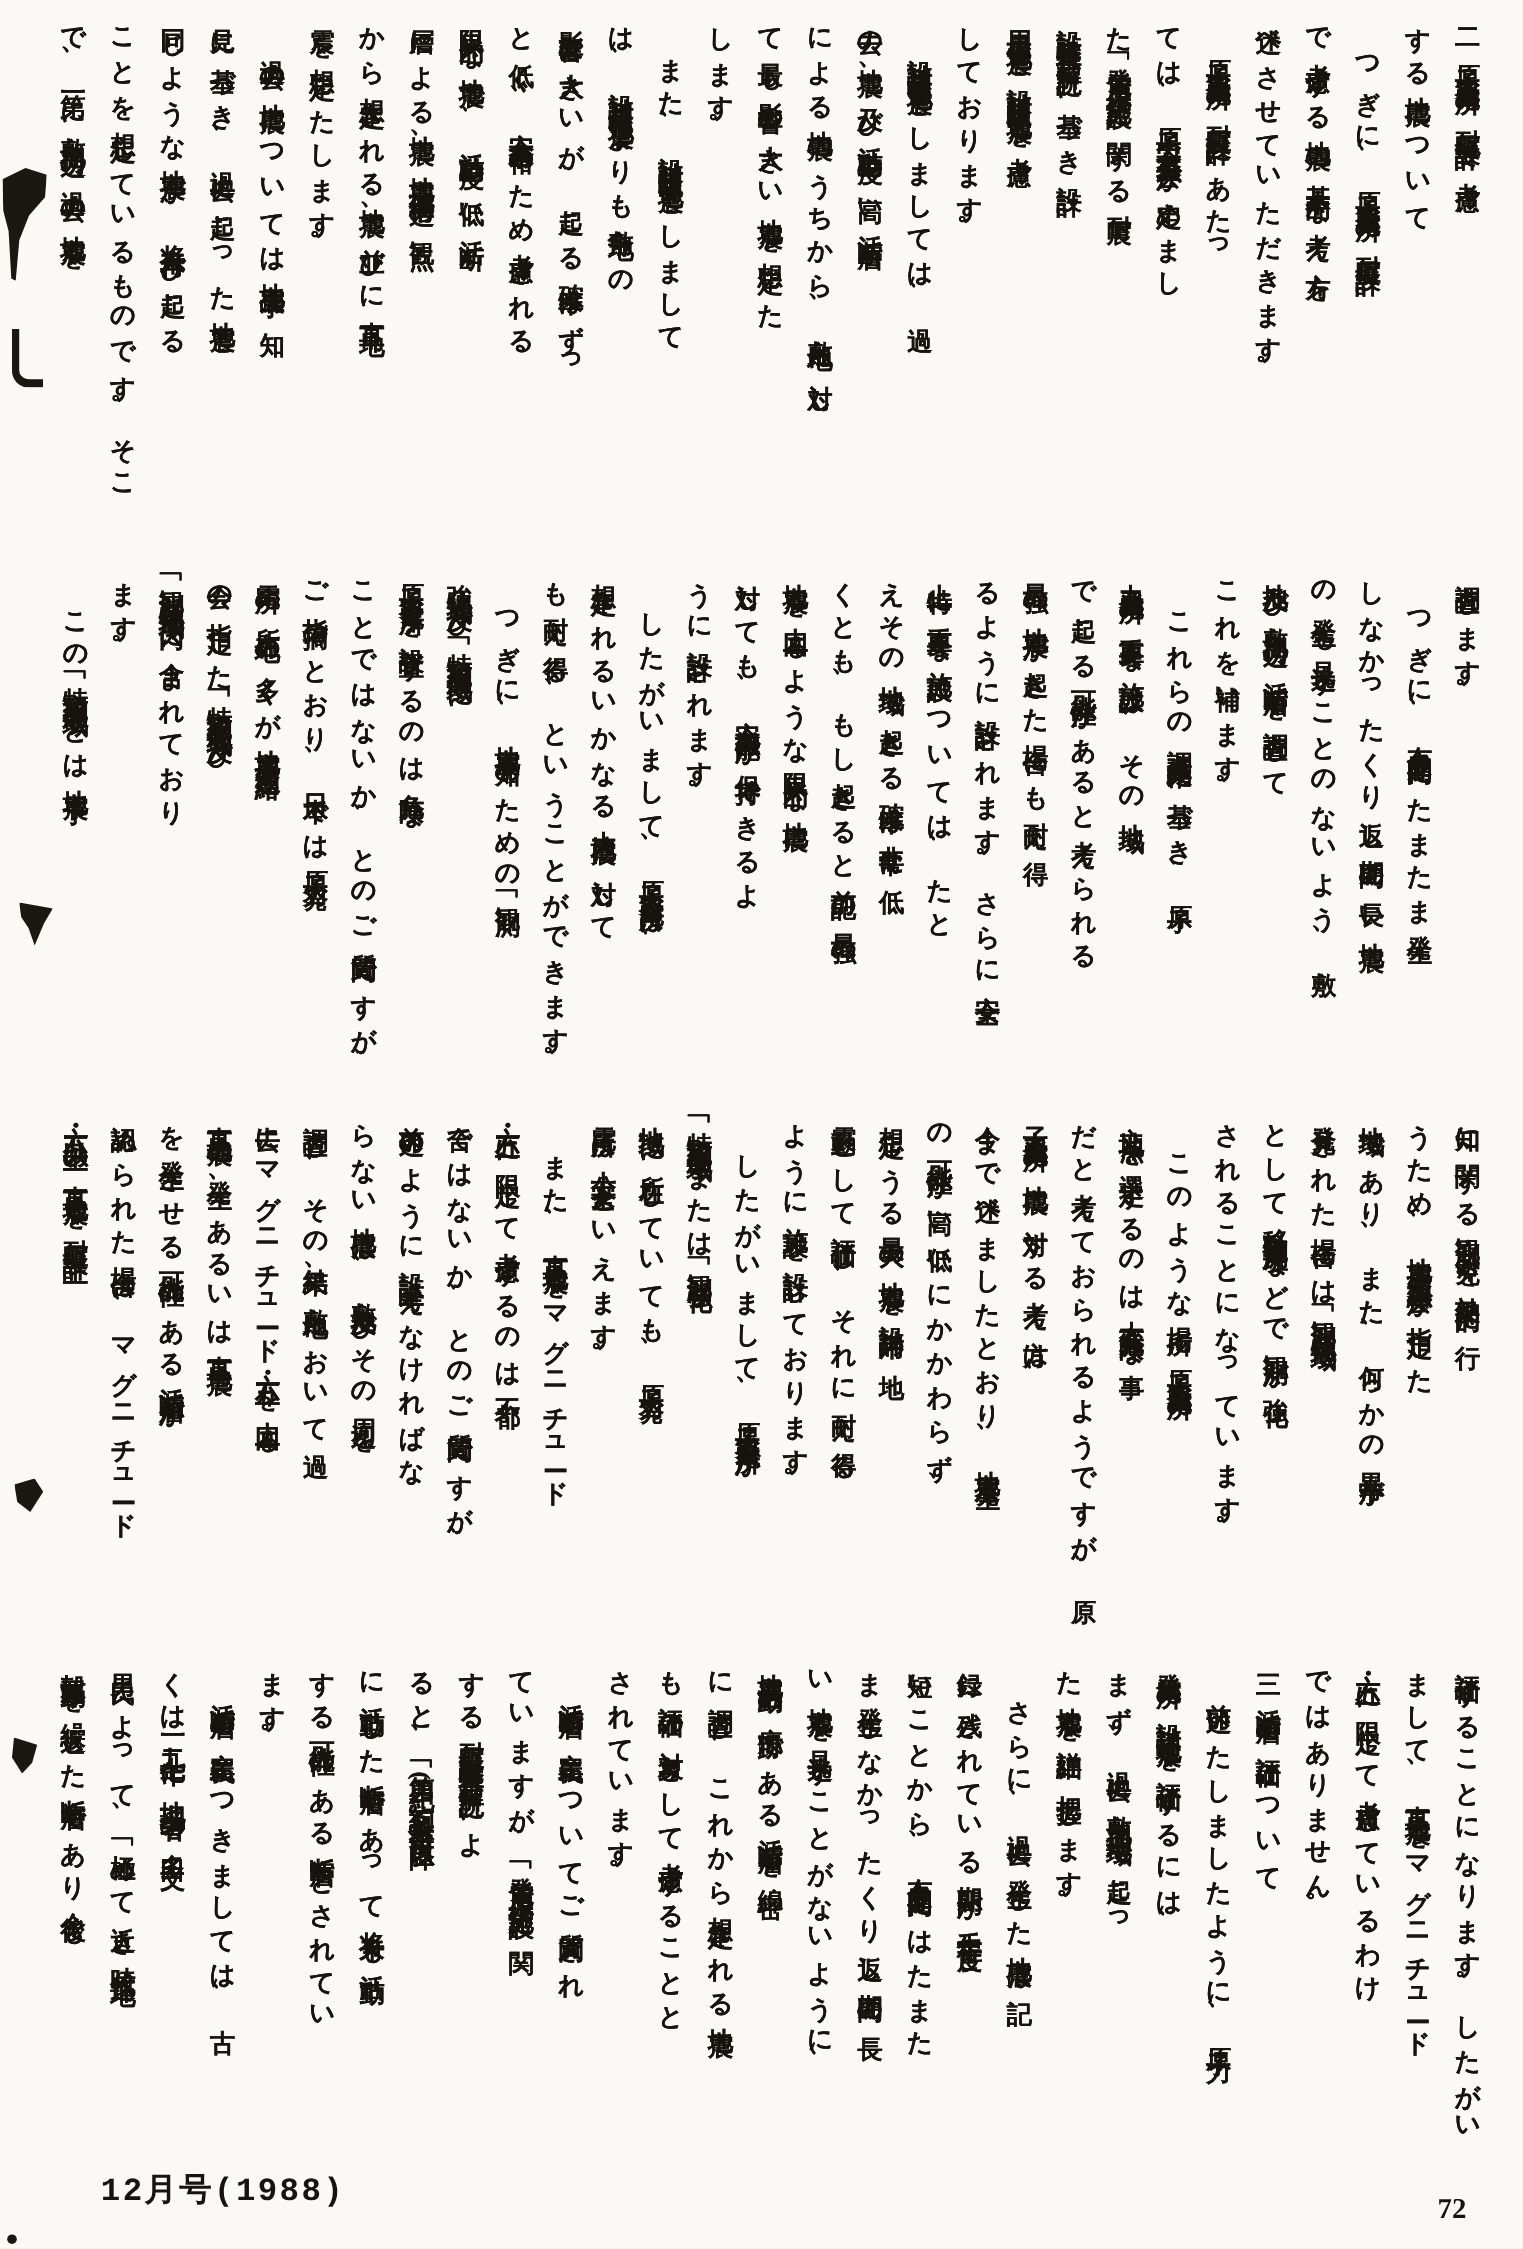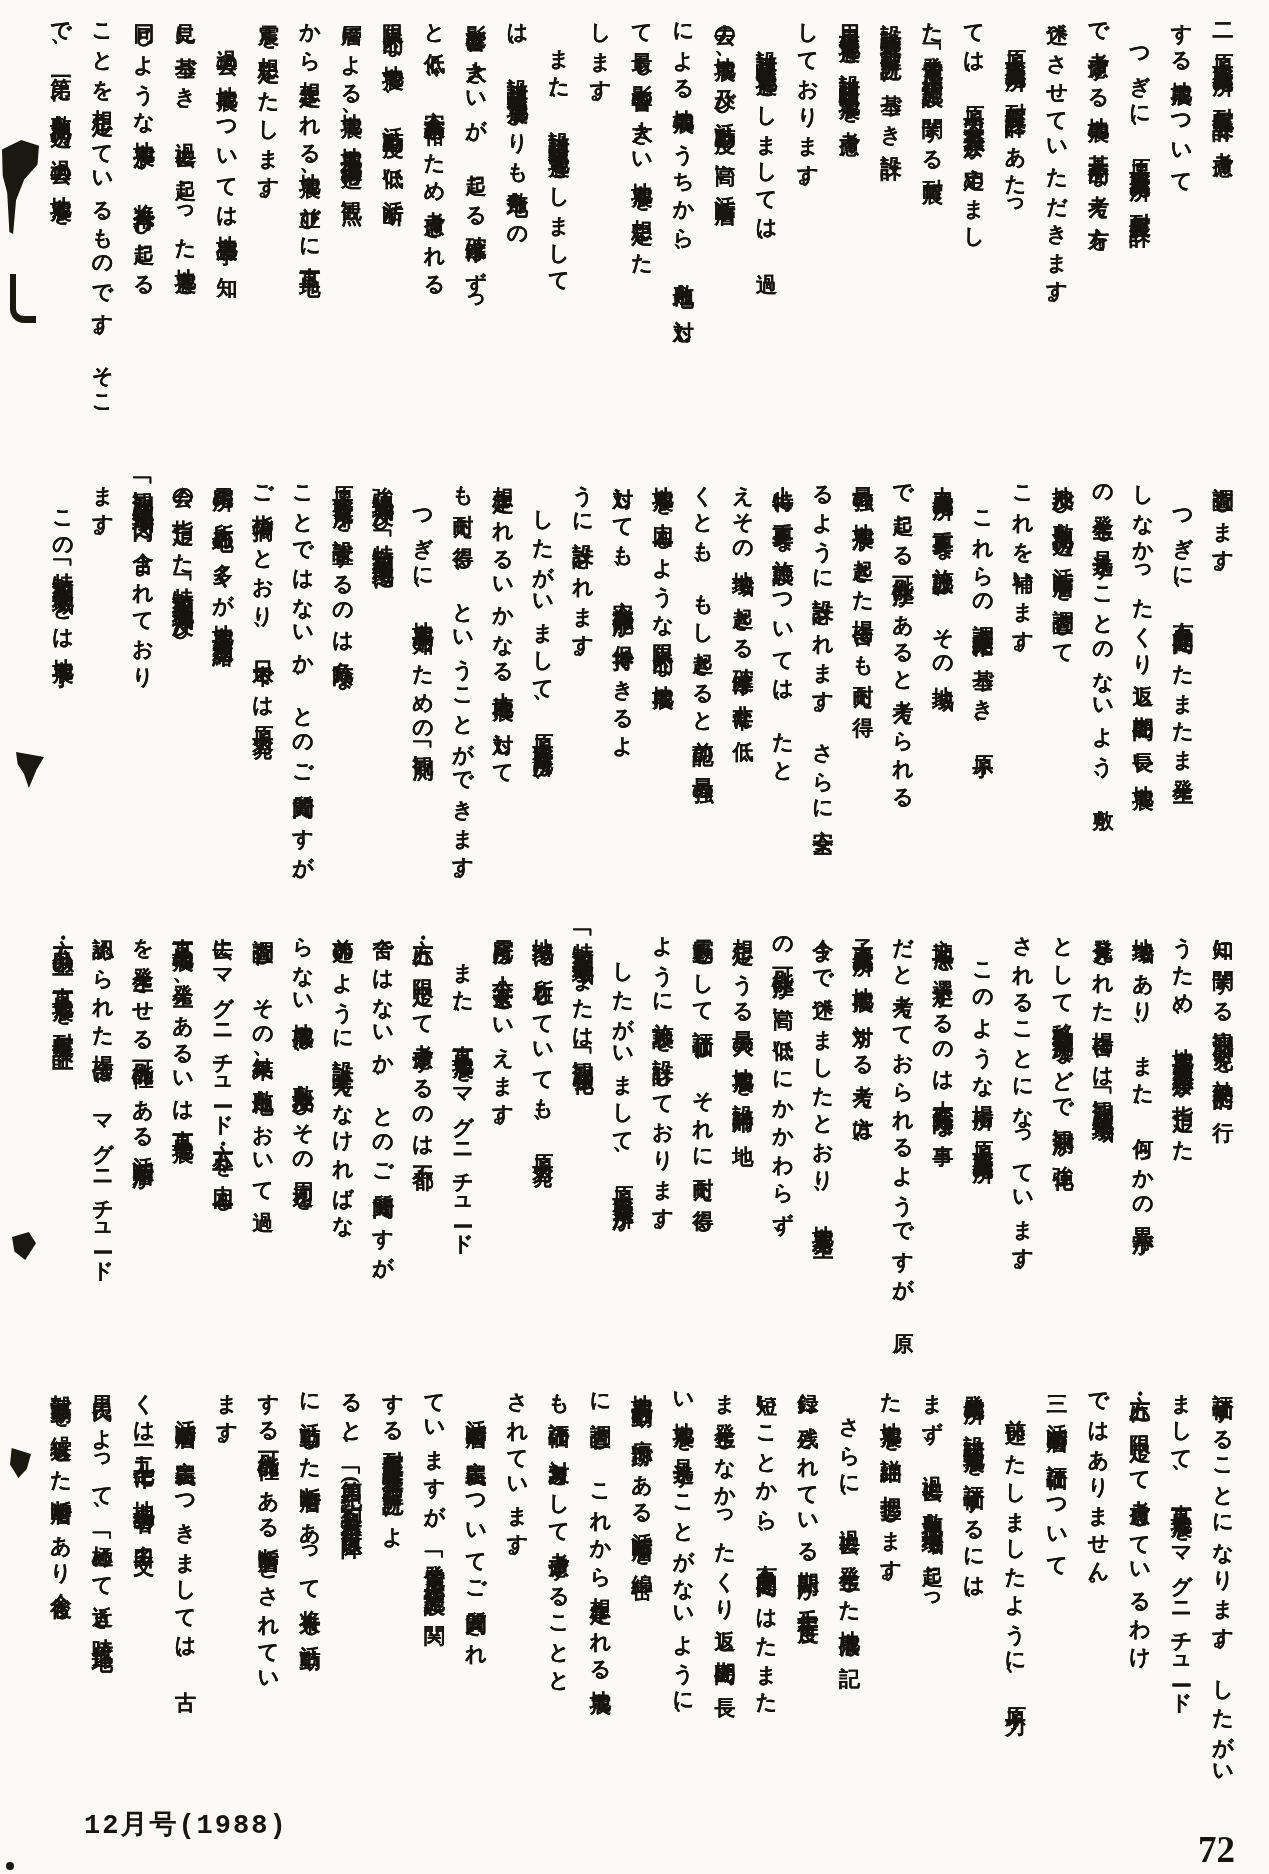--- a/index.html
+++ b/index.html
@@ -29,21 +29,21 @@
   #band2{top:470px;height:420px;}
   #band3{top:922px;height:424px;}
   #band4{top:1378px;height:432px;}
   .footer-issue{
     position:absolute;left:84px;top:1806px;
     font-size:27px;font-weight:700;letter-spacing:2px;
     font-family:Liberation Mono, monospace;
   }
   .footer-page{
     position:absolute;left:1198px;top:1828px;
-    font-size:37px;font-weight:700;
+    font-size:24px;font-weight:700;
     font-family:"Liberation Serif","DejaVu Serif",serif;
   }
   
   .blot{position:absolute;background:#1b1711;}
   .blot-a{left:2px;top:140px;width:37px;height:94px;
     clip-path:polygon(0 10%,52% 0,100% 6%,96% 26%,60% 42%,38% 64%,30% 100%,20% 98%,14% 56%,2% 38%);}
   .blot-b{left:10px;top:274px;width:20px;height:42px;background:none;
     border-left:6px solid #1b1711;border-bottom:7px solid #1b1711;border-radius:0 0 0 14px;}
   .blot-c{left:16px;top:752px;width:28px;height:36px;
     clip-path:polygon(0 0,100% 14%,74% 48%,46% 100%,28% 60%,6% 34%);}

